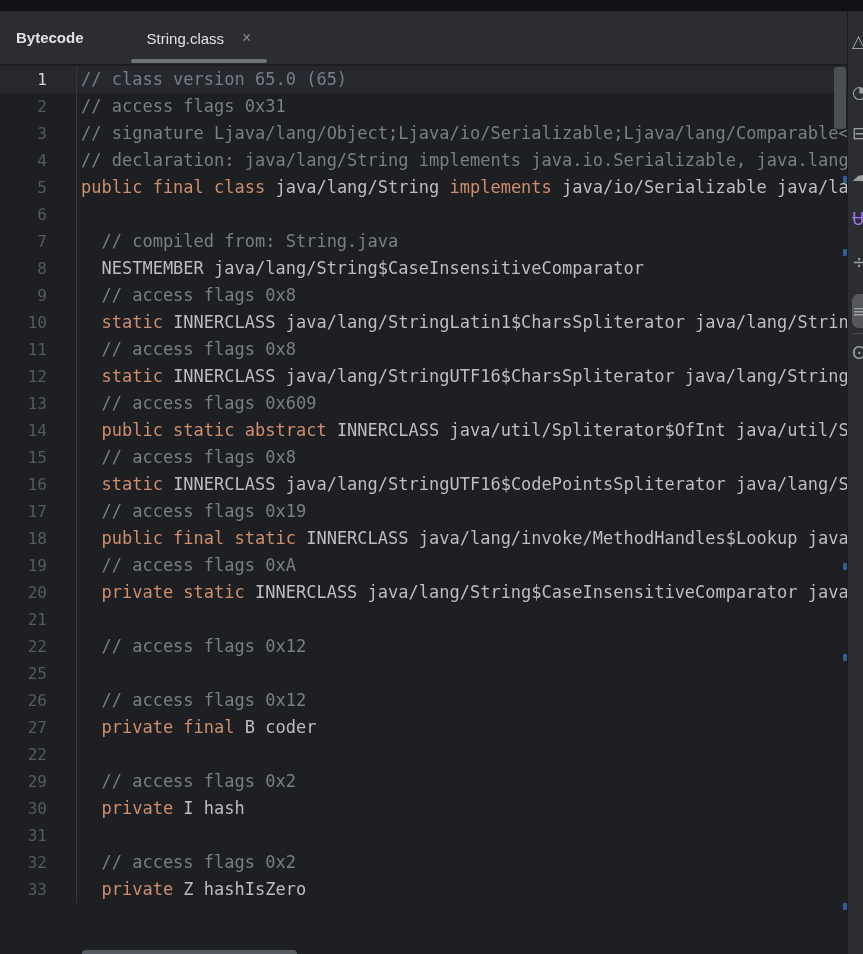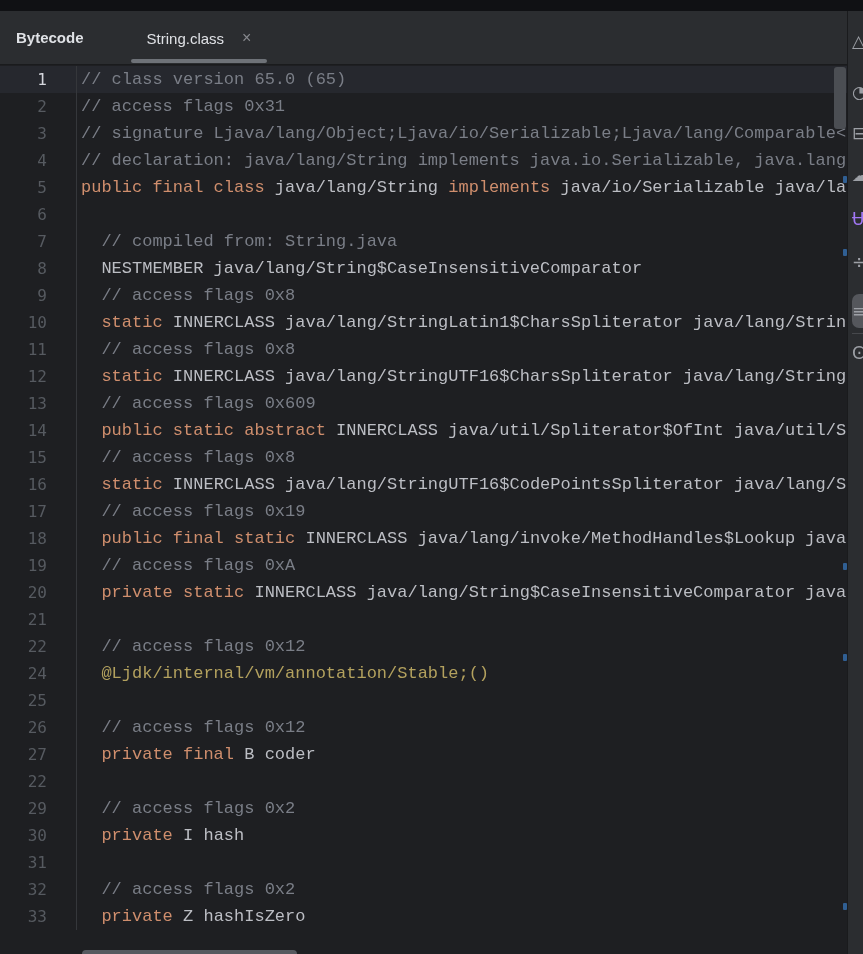--- a/index.html
+++ b/index.html
@@ -35,21 +35,21 @@
     position:absolute; left:0; top:55px; width:847px;
     font-family:"DejaVu Sans Mono", monospace; font-size:17px;
   }
   .row { display:flex; height:27px; line-height:27px; white-space:pre; }
   .row.active { background:#26282e; }
   .gutter {
     flex:0 0 77px; width:77px; text-align:right; padding-right:29px;
     color:#565a60; border-right:1px solid #35373b; font-size:16px;
   }
   .row.active .gutter { color:#d5d7dd; }
-  .code { flex:1 1 auto; padding-left:4px; overflow:hidden;font-family:Liberation Mono, monospace; }
+  .code { flex:1 1 auto; padding-left:4px; overflow:hidden; }
   .code .c { color:#7a7e87; }
   .code .k { color:#cf8e6d; }
   .code .p { color:#bcbec4; }
   .code .a { color:#b3a15e; }
   
   .vscroll-thumb {
     position:absolute; left:834px; top:56px; width:12px; height:62px;
     background:#4b4e53; border-radius:3px;
   }
   .hscroll-thumb {
@@ -179,24 +179,20 @@
       <span class="gutter">20</span>
       <span class="code"><span class="k">  private static</span><span class="p"> INNERCLASS java/lang/String$CaseInsensitiveComparator java/lang/String CaseInsensitiveComparator</span></span>
     </div>
       <div class="row">
       <span class="gutter">21</span>
       <span class="code"></span>
     </div>
       <div class="row">
       <span class="gutter">22</span>
       <span class="code"><span class="c">  // access flags 0x12</span></span>
-    </div>
-      <div class="row">
-      <span class="gutter">24</span>
-      <span class="code"><span class="a">  @Ljdk/internal/vm/annotation/Stable;()</span></span>
     </div>
       <div class="row">
       <span class="gutter">25</span>
       <span class="code"></span>
     </div>
       <div class="row">
       <span class="gutter">26</span>
       <span class="code"><span class="c">  // access flags 0x12</span></span>
     </div>
       <div class="row">

